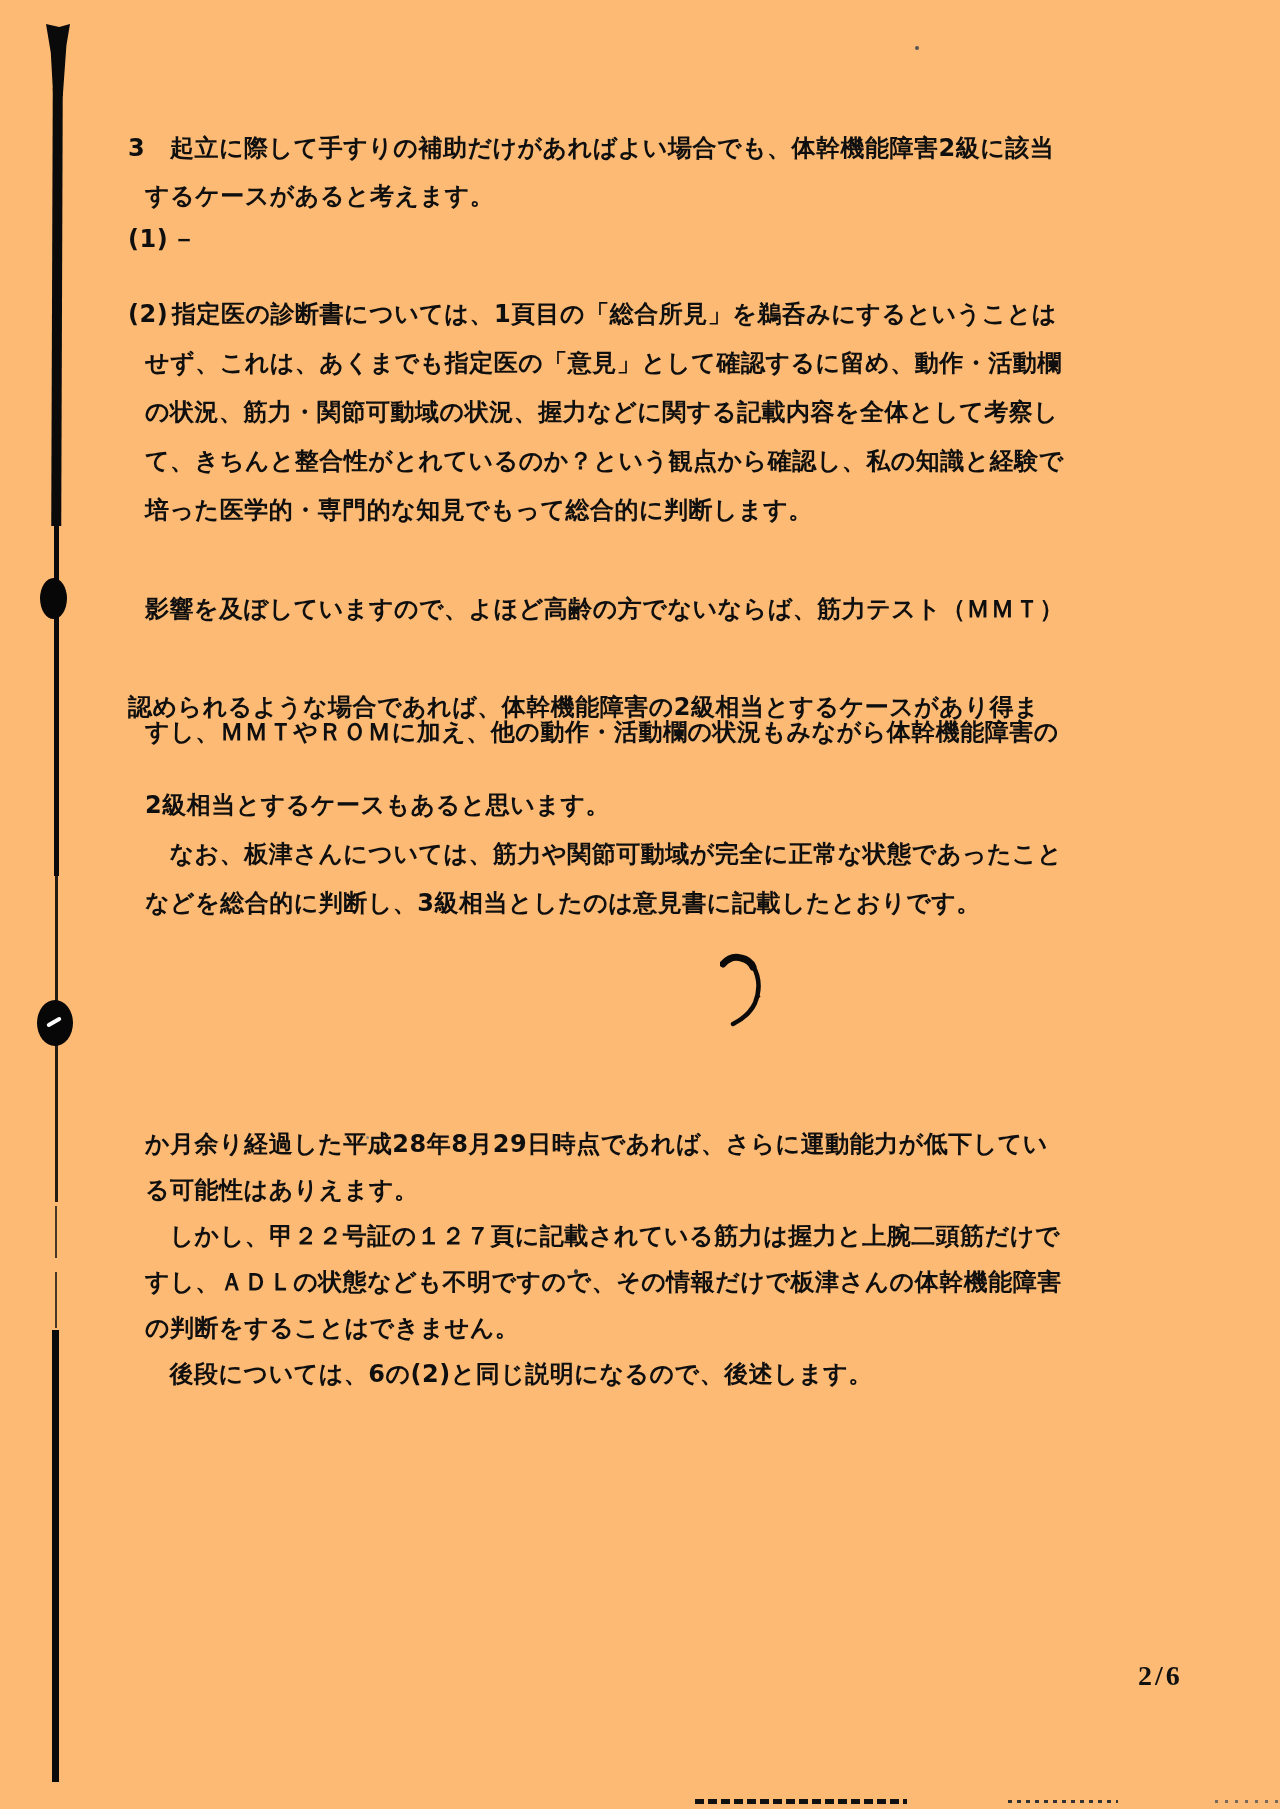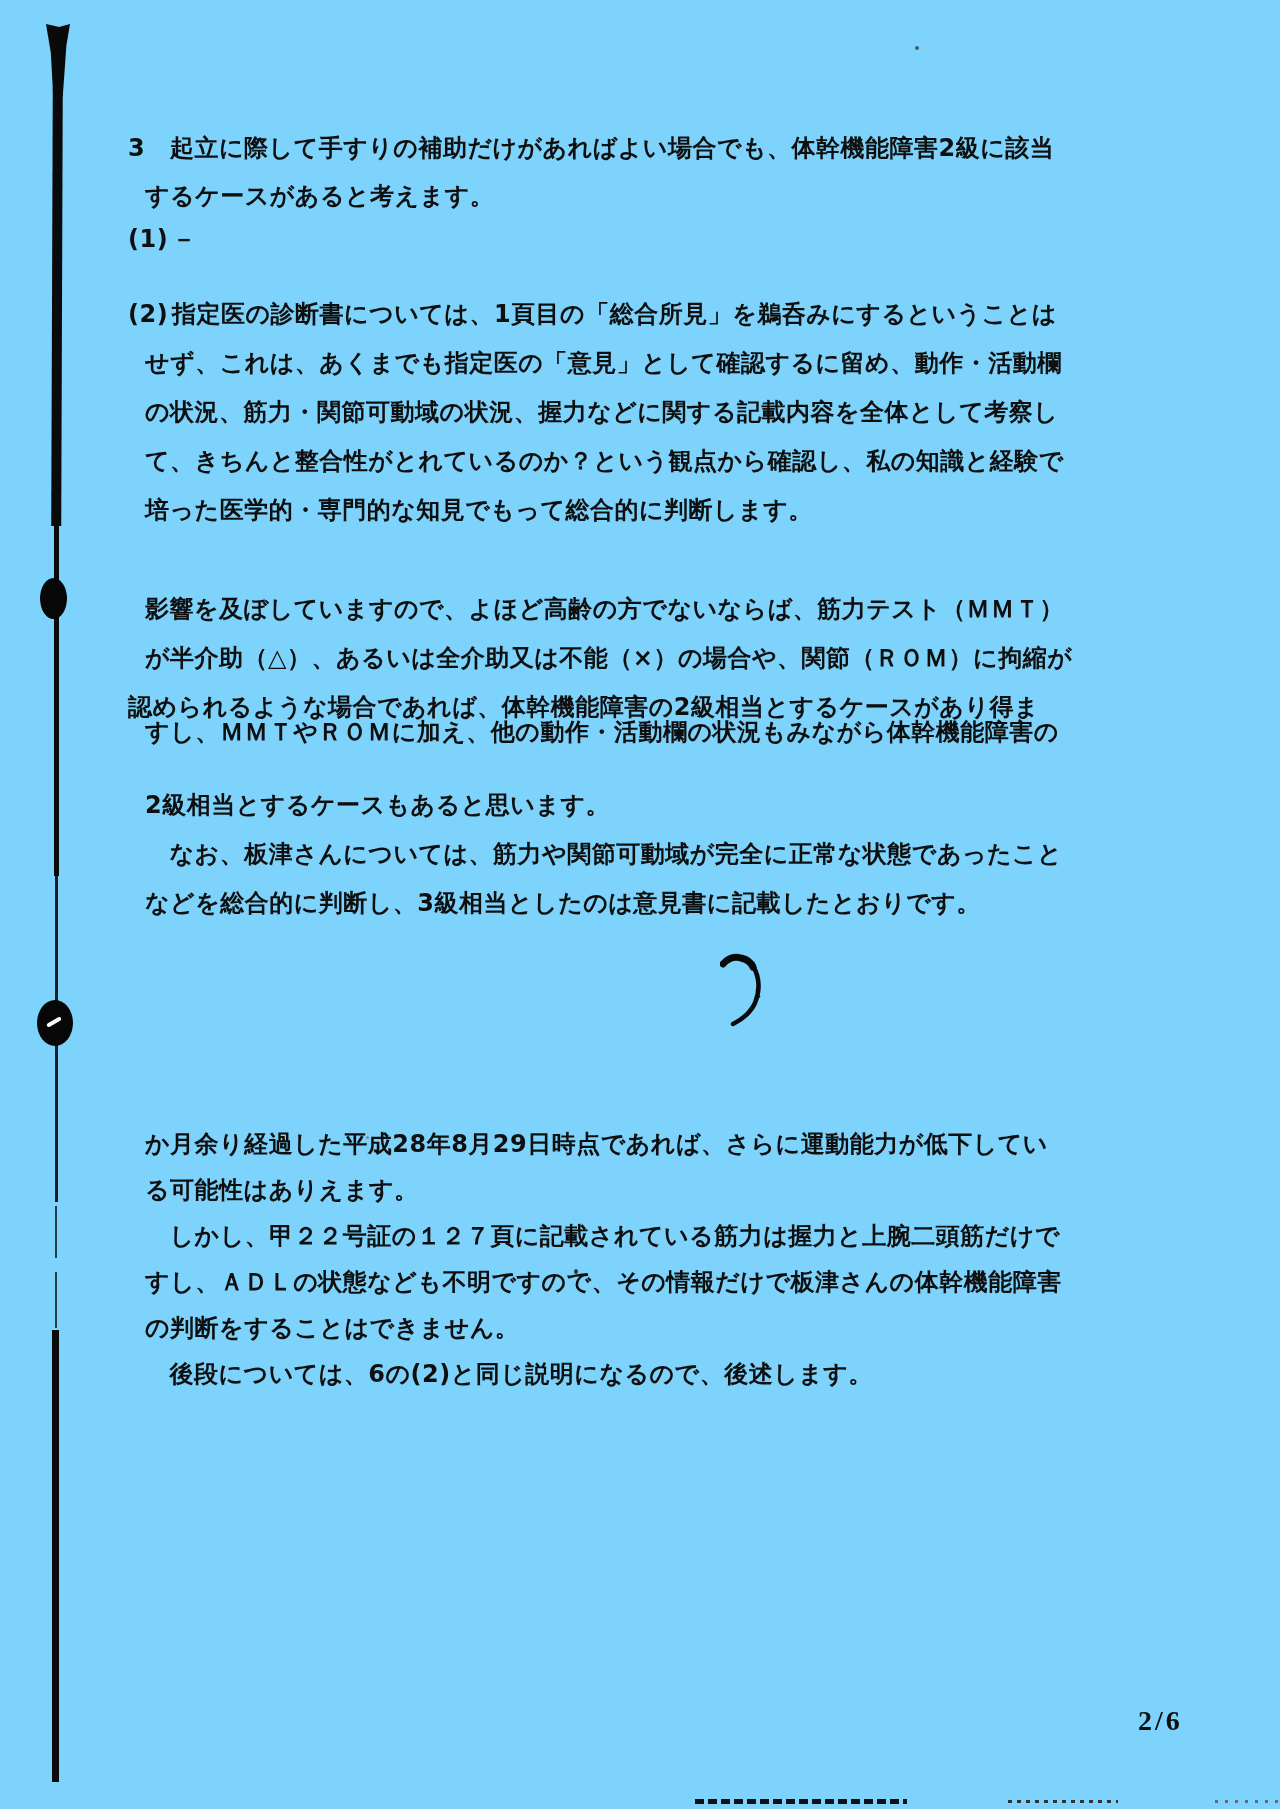--- a/index.html
+++ b/index.html
@@ -1,20 +1,20 @@
 <!DOCTYPE html>
 <html><head>
 <meta charset="utf-8">
 <style>
   html,body{margin:0;padding:0;background:#e8e8e8;}
   .page{
     position:relative;
     width:1280px;height:1809px;
     margin:0 auto;
-    background:#7dd3fc;
+    background:#fdba74;
     overflow:hidden;
     font-family:"DejaVu Sans","Liberation Sans",sans-serif;
   }
   .line{
     position:absolute;
     font-size:24px;
     font-weight:700;
     color:#0f0f0f;
     white-space:nowrap;
     letter-spacing:0.5px;
@@ -61,21 +61,20 @@
     left:1215px;top:1800px;width:138px;height:3px;
     background:repeating-linear-gradient(90deg,#555 0 3px,transparent 3px 10px);
     opacity:.8;
   }
   .handwritten-mark{position:absolute;left:720px;top:951px;width:48px;height:80px;}
   .page-number{
     position:absolute;left:1138px;top:1660px;
     font-family:"Liberation Serif","DejaVu Serif",serif;
     font-size:28px;font-weight:600;color:#101010;letter-spacing:3px;
     white-space:nowrap;
-    margin-top:45px;
   }
 </style>
 </head>
 <body>
 
 <div class="page">
 
   <div class="artifact streak-top"></div>
   <div class="artifact streak-1"></div>
   <div class="artifact streak-2"></div>
@@ -101,21 +100,20 @@
   </div>
 
   <div class="line" style="left:128px;top:299px">
     <span class="marker-sm">(2)</span><span>指定医の診断書については、1頁目の「総合所見」を鵜呑みにするということは</span>
   </div>
   <div class="line" style="left:145px;top:348px">せず、これは、あくまでも指定医の「意見」として確認するに留め、動作・活動欄</div>
   <div class="line" style="left:145px;top:446px">て、きちんと整合性がとれているのか？という観点から確認し、私の知識と経験で</div>
   <div class="line" style="left:145px;top:397px">の状況、筋力・関節可動域の状況、握力などに関する記載内容を全体として考察し</div>
   <div class="line" style="left:145px;top:495px">培った医学的・専門的な知見でもって総合的に判断します。</div>
   <div class="line" style="left:145px;top:594px">影響を及ぼしていますので、よほど高齢の方でないならば、筋力テスト（ＭＭＴ）</div>
-  <div class="line" style="left:145px;top:643px">が半介助（△）、あるいは全介助又は不能（×）の場合や、関節（ＲＯＭ）に拘縮が</div>
   <div class="line" style="left:128px;top:692px">認められるような場合であれば、体幹機能障害の2級相当とするケースがあり得ま</div>
   <div class="line" style="left:145px;top:717px">すし、ＭＭＴやＲＯＭに加え、他の動作・活動欄の状況もみながら体幹機能障害の</div>
   <div class="line" style="left:145px;top:790px">2級相当とするケースもあると思います。</div>
   <div class="line" style="left:145px;top:839px">　なお、板津さんについては、筋力や関節可動域が完全に正常な状態であったこと</div>
   <div class="line" style="left:145px;top:888px">などを総合的に判断し、3級相当としたのは意見書に記載したとおりです。</div>
 
   <div class="handwritten-mark">
     <svg width="48" height="80" viewBox="0 0 48 80" xmlns="http://www.w3.org/2000/svg">
       <path d="M3 13 Q11 4 21 7 Q30 9 33 16" fill="none" stroke="#0a0a0a" stroke-width="7" stroke-linecap="round"></path>
       <path d="M33 15 Q43 32 35 52 Q29 65 13 73" fill="none" stroke="#0a0a0a" stroke-width="4.5" stroke-linecap="round"></path>

